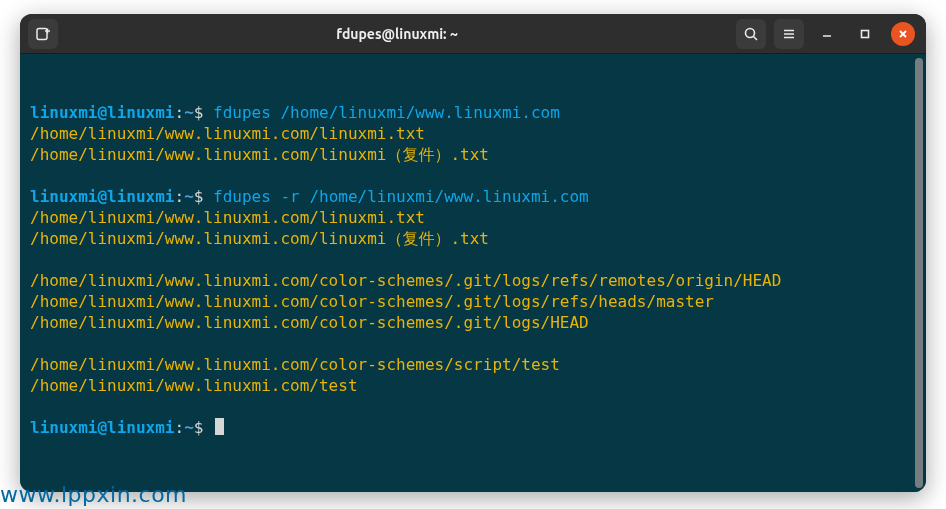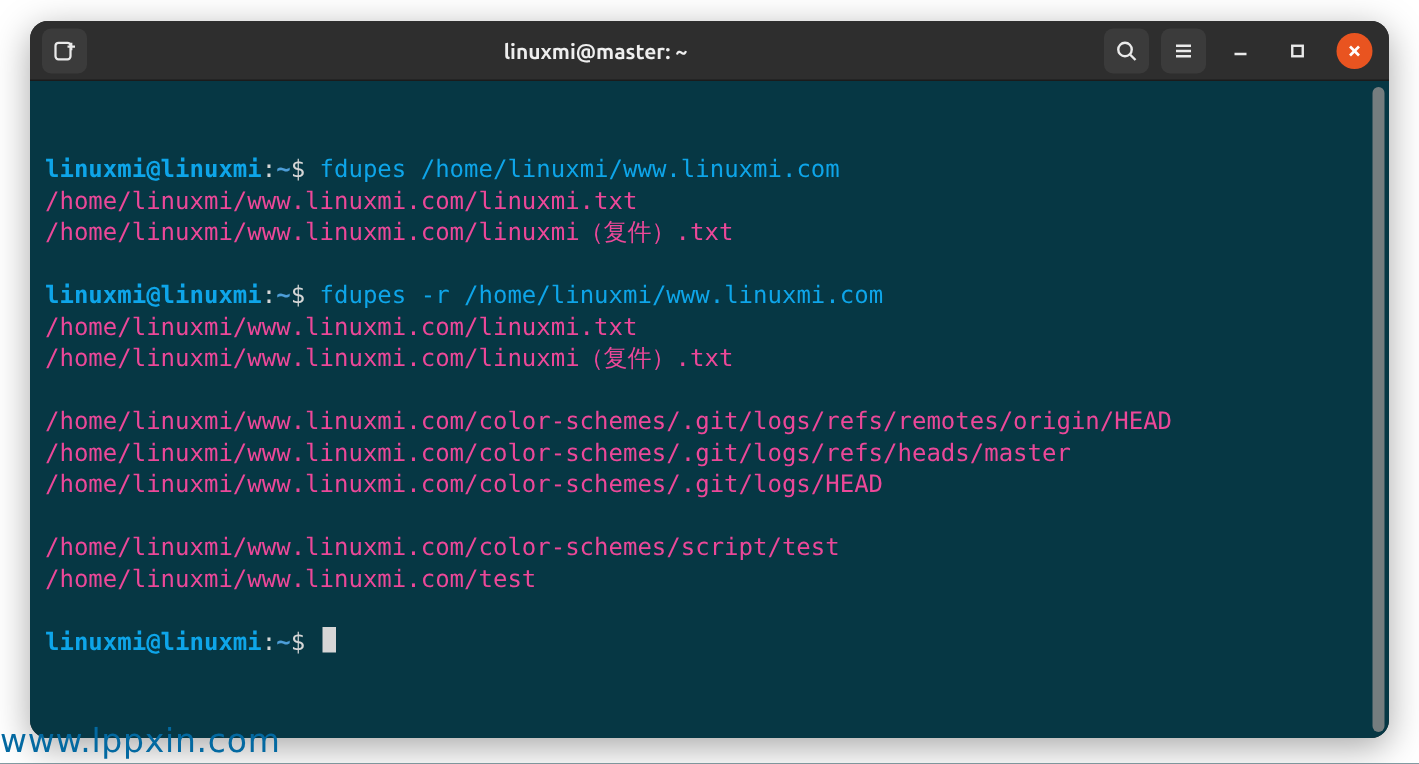--- a/index.html
+++ b/index.html
@@ -96,21 +96,21 @@
     height: calc(100% - 8px);
     background: #8a8a8a;
     border-radius: 4px;
     opacity: 0.85;
   }
   .line { display: block; }
   .user { color: #0ea5e9; font-weight: bold; }
   .path { color: #4d9ed8; font-weight: bold; }
   .prompt-sym { color: #d6d6d6; }
   .cmd { color: #0ea5e9; }
-  .out { color: #ec4899; }
+  .out { color: #eab308; }
   .cursor {
     display: inline-block;
     width: 9px;
     height: 17px;
     background: #d6d6d6;
     vertical-align: -2px;
     margin-left: 2px;
   }
   .watermark {
     position: absolute;
@@ -131,21 +131,21 @@
     <div class="tb-left">
       <div class="tb-btn">
         <svg class="icon-new-tab-svg" width="16" height="16" viewBox="0 0 16 16">
           <rect x="2" y="2.5" width="10" height="11" rx="2"></rect>
           <line x1="10" y1="5" x2="15" y2="5"></line>
           <line x1="12.5" y1="2.5" x2="12.5" y2="7.5"></line>
         </svg>
       </div>
     </div>
 
-    <div class="tb-title">linuxmi@master: ~</div>
+    <div class="tb-title">fdupes@linuxmi: ~</div>
 
     <div class="tb-right">
       <div class="tb-btn">
         <svg width="16" height="16" viewBox="0 0 16 16" fill="none" stroke="#eaeaea" stroke-width="1.6">
           <circle cx="7" cy="7" r="4.5"></circle>
           <line x1="10.5" y1="10.5" x2="14" y2="14"></line>
         </svg>
       </div>
       <div class="tb-btn">
         <svg width="16" height="16" viewBox="0 0 16 16" stroke="#eaeaea" stroke-width="1.6">

